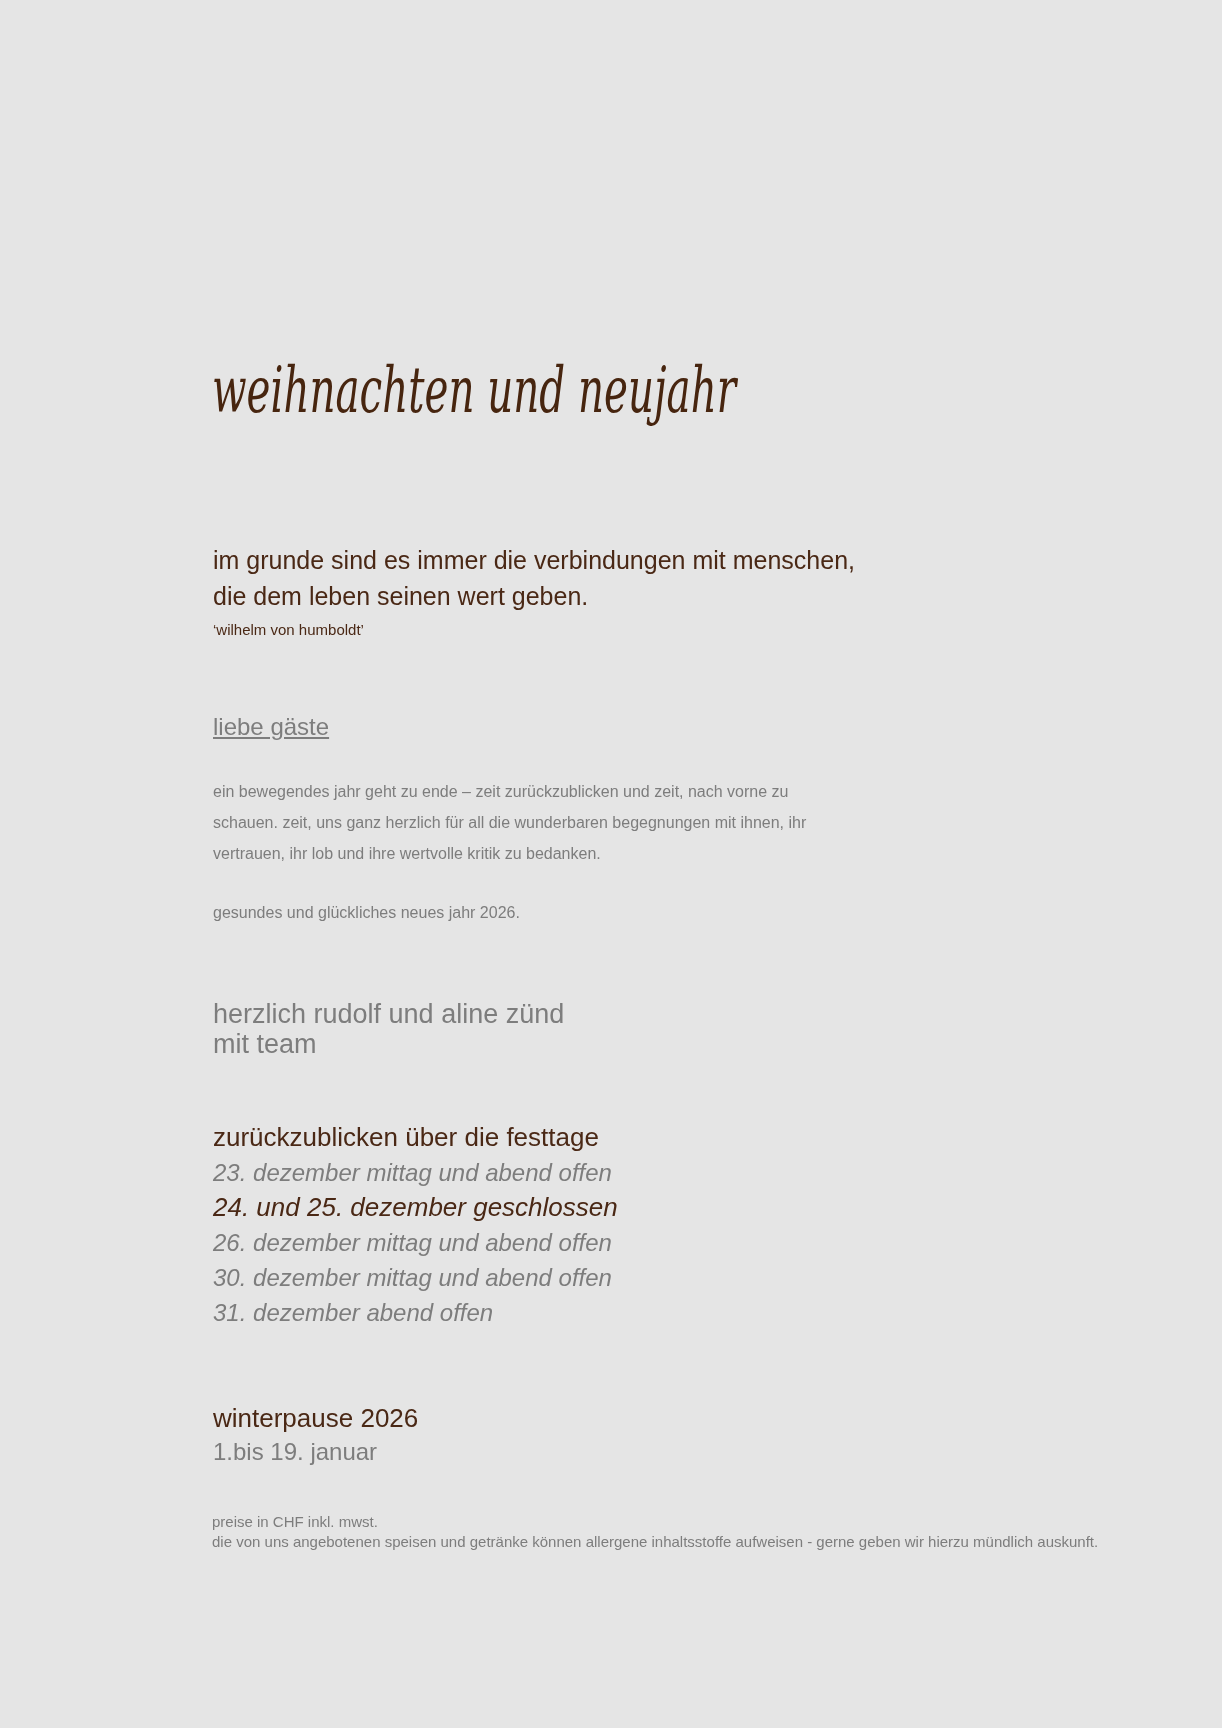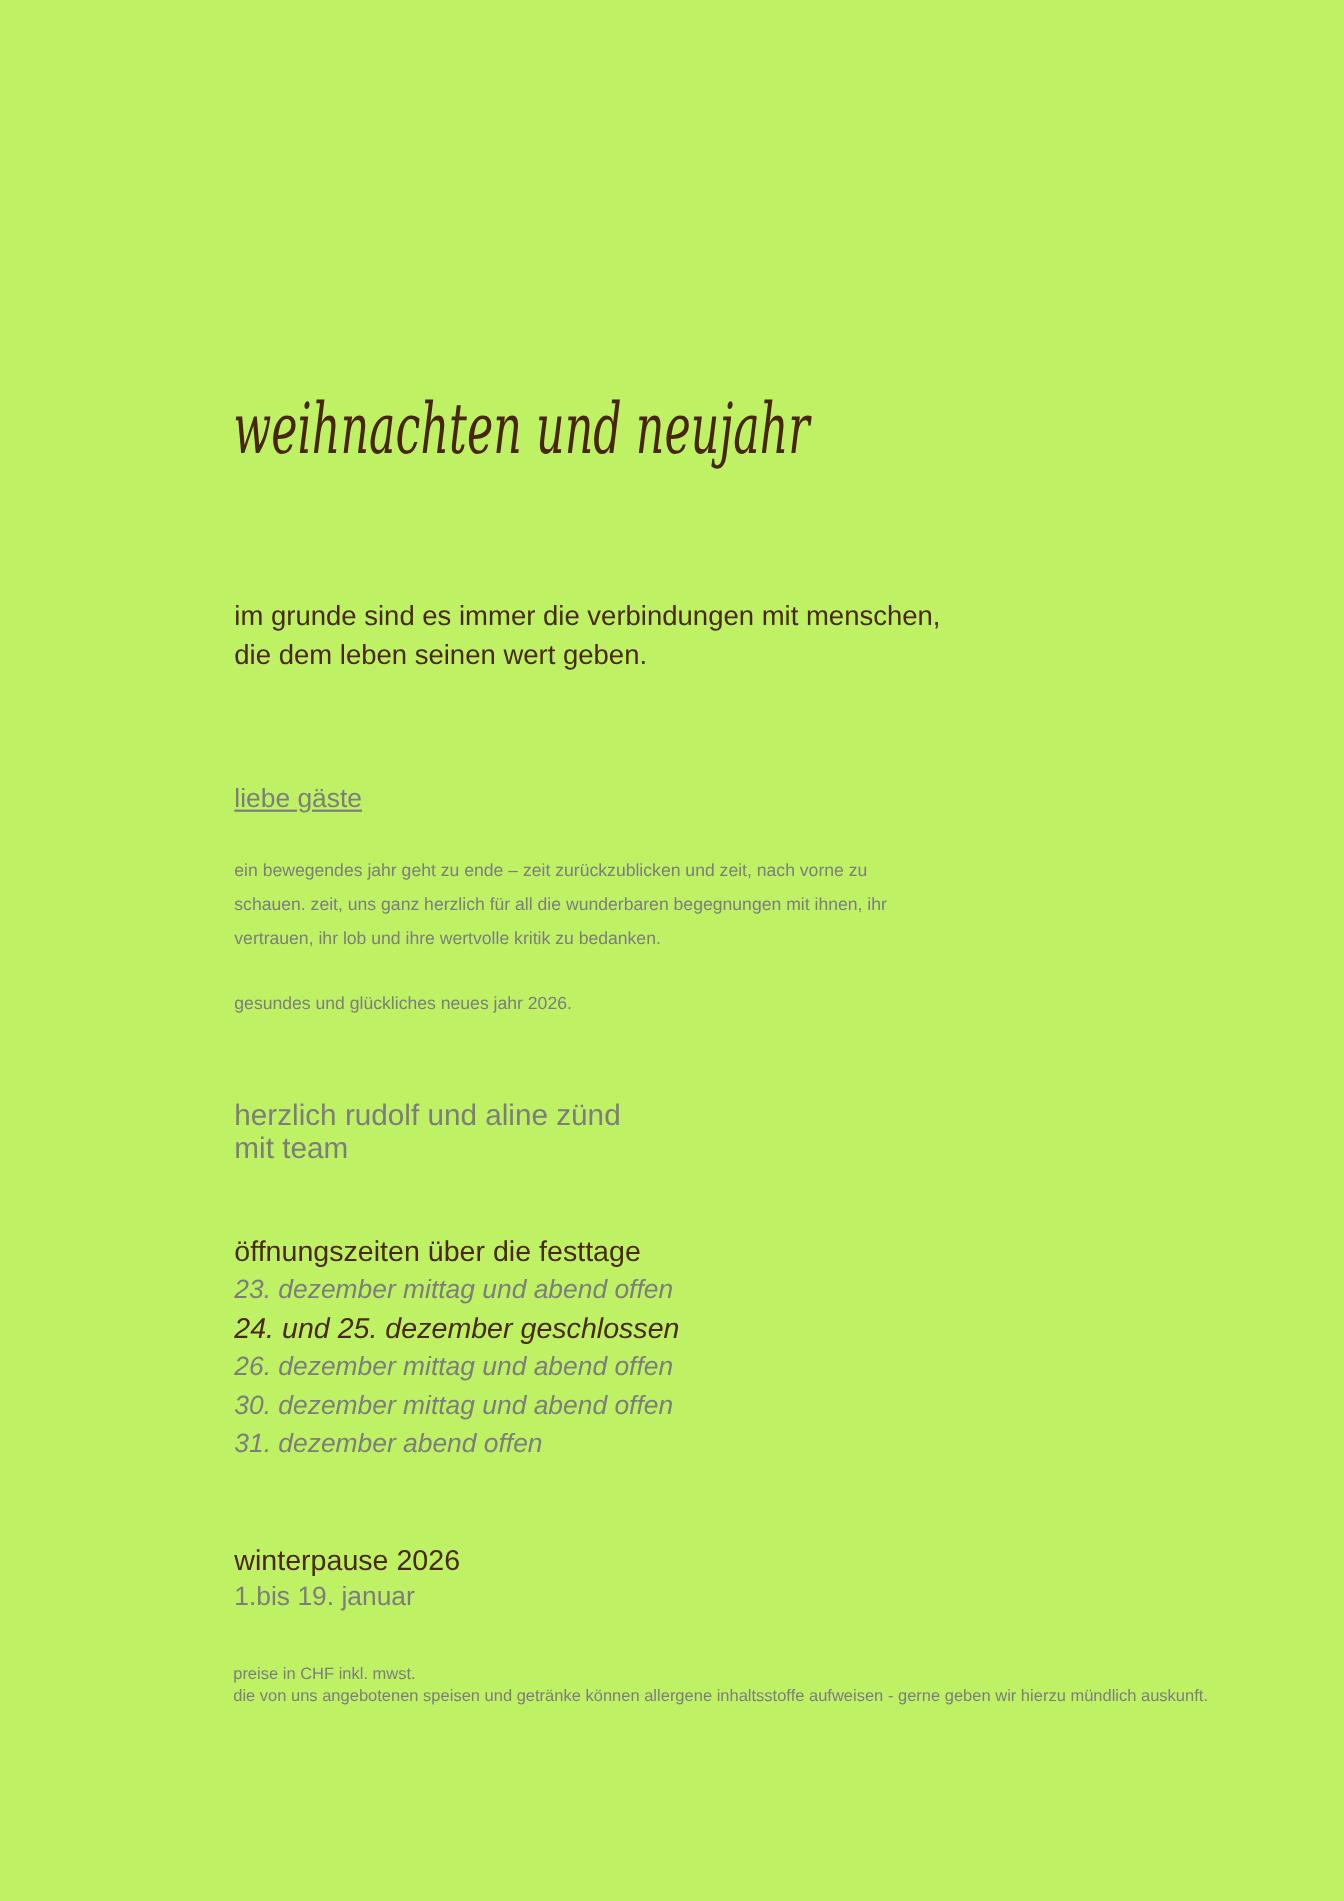--- a/index.html
+++ b/index.html
@@ -4,21 +4,21 @@
 <style>
   html, body {
     margin: 0;
     padding: 0;
     background: #ffffff;
   }
   .page {
     position: relative;
     width: 1222px;
     height: 1728px;
-    background: #bef264;
+    background: #e5e5e5;
     overflow: hidden;
     font-family: "Liberation Sans", "DejaVu Sans", sans-serif;
   }
 
   .title-wrap {
     position: absolute;
     left: 206px;
     top: 310px;
     width: 600px;
     height: 170px;
@@ -130,40 +130,41 @@
 
   <div class="title-wrap">
     <svg width="600" height="170" viewBox="0 0 600 170">
       <text x="6" y="102" font-size="64" textLength="524" lengthAdjust="spacingAndGlyphs">weihnachten und neujahr</text>
     </svg>
   </div>
 
   <div class="quote">
     <div>im grunde sind es immer die verbindungen mit menschen,</div>
     <div>die dem leben seinen wert geben.</div>
+    <div class="attribution">‘wilhelm von humboldt’</div>
   </div>
 
   <div class="salutation">liebe gäste</div>
 
   <div class="para para-1">
     <div>ein bewegendes jahr geht zu ende – zeit zurückzublicken und zeit, nach vorne zu</div>
     <div>schauen. zeit, uns ganz herzlich für all die wunderbaren begegnungen mit ihnen, ihr</div>
     <div>vertrauen, ihr lob und ihre wertvolle kritik zu bedanken.</div>
   </div>
 
   <div class="para para-2">
     <div>gesundes und glückliches neues jahr 2026.</div>
   </div>
 
   <div class="signoff">
     <div>herzlich rudolf und aline zünd</div>
     <div>mit team</div>
   </div>
 
-  <div class="hours-heading">öffnungszeiten über die festtage</div>
+  <div class="hours-heading">zurückzublicken über die festtage</div>
   <div class="hours-list">
     <div class="hours-item">23. dezember mittag und abend offen</div>
     <div class="hours-item highlight">24. und 25. dezember geschlossen</div>
     <div class="hours-item">26. dezember mittag und abend offen</div>
     <div class="hours-item">30. dezember mittag und abend offen</div>
     <div class="hours-item">31. dezember abend offen</div>
   </div>
 
   <div class="winterpause-heading">winterpause 2026</div>
   <div class="winterpause-dates">1.bis 19. januar</div>

